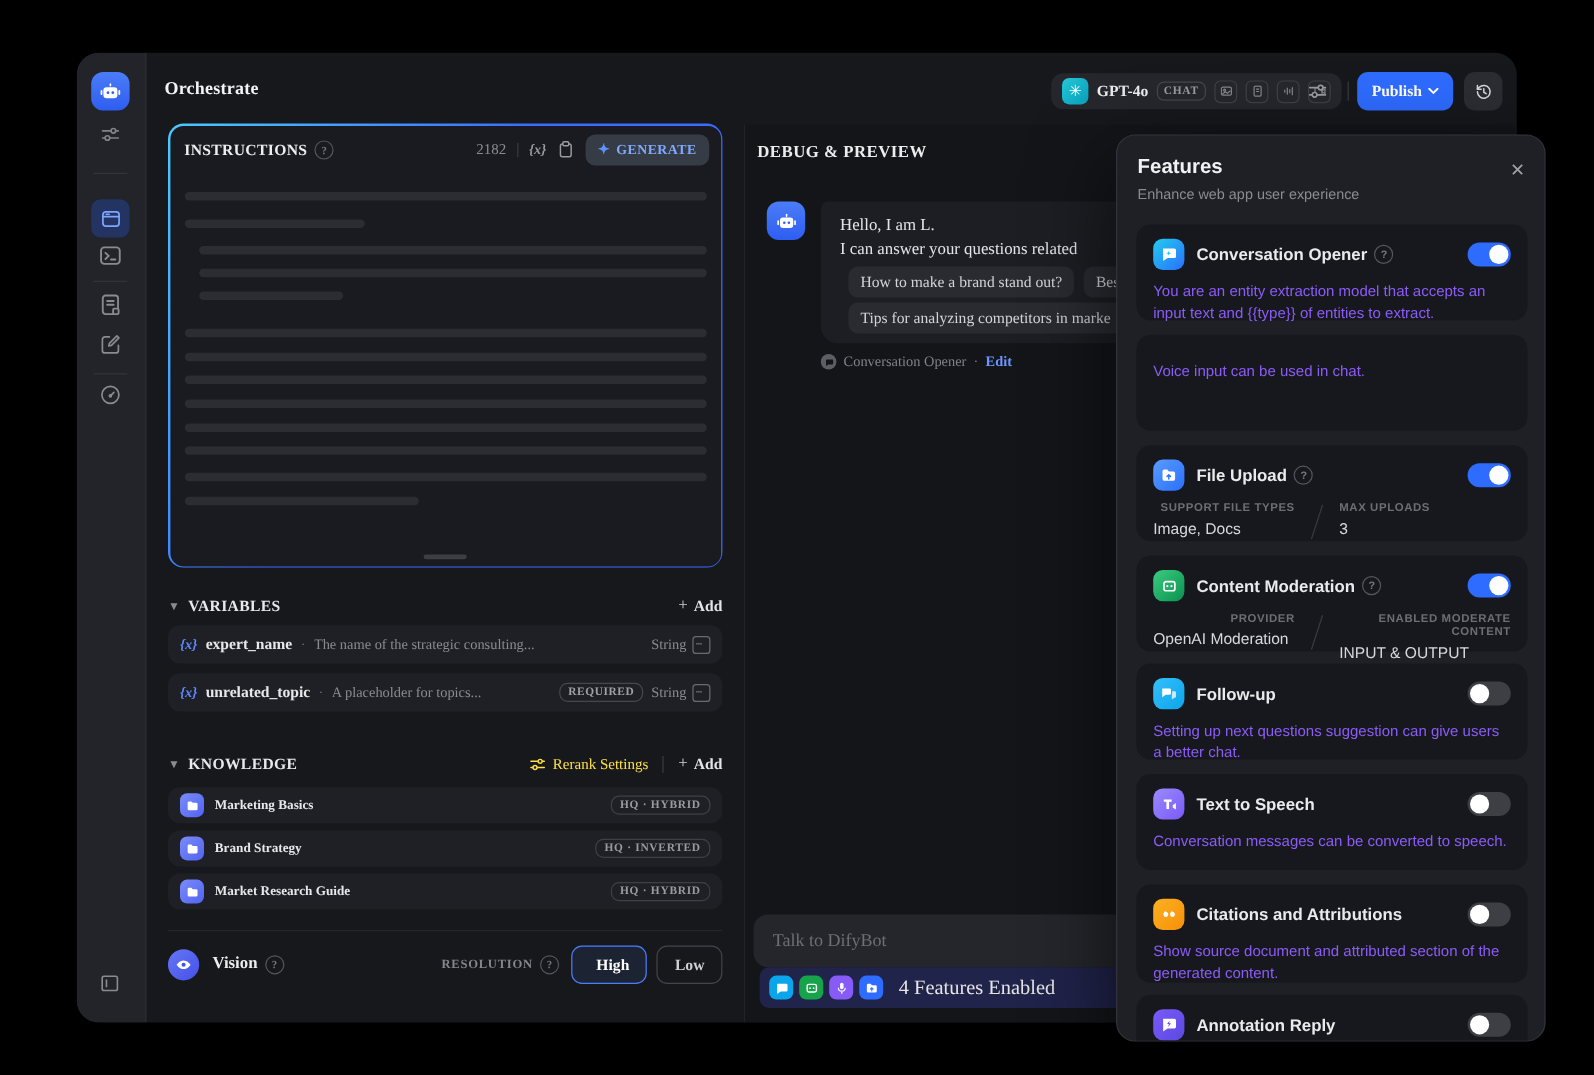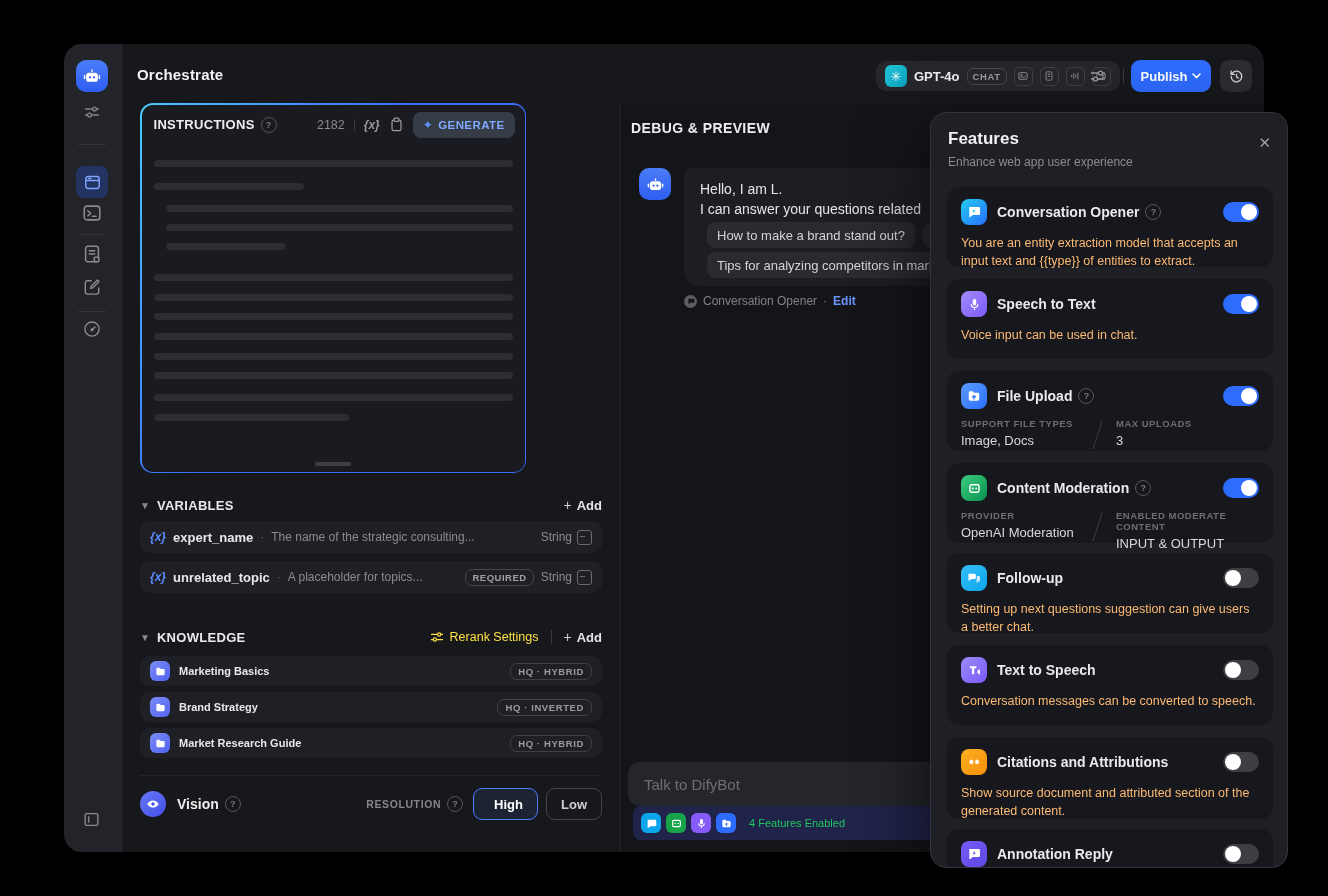--- a/index.html
+++ b/index.html
@@ -3,21 +3,21 @@
 <meta charset="utf-8">
 <style>
   html,body{margin:0;padding:0;background:#000;}
   body{width:1328px;height:896px;position:relative;overflow:hidden;
        font-family:"Liberation Sans","DejaVu Sans",sans-serif;
        -webkit-font-smoothing:antialiased;color:#e8e9ec;}
   svg{display:block;}
 
   
   .win{position:absolute;left:64px;top:44px;width:1200px;height:808px;
-       background:#17181c;border-radius:18px;overflow:hidden;}
+       background:#17181c;border-radius:18px;overflow:hidden;font-family:Liberation Serif, serif;}
 
   
   .sidebar{position:absolute;left:0;top:0;bottom:0;width:57px;background:#232429;border-right:1px solid #2c2d33;}
   .applogo{position:absolute;left:12px;top:16px;width:32px;height:32px;border-radius:10px;
            background:linear-gradient(180deg,#4b7cf8,#2e5ef0);display:grid;place-items:center;}
   .sb-ic{position:absolute;color:#8a8b91;display:grid;place-items:center;}
   .sb-sliders{left:18px;top:60px;width:20px;height:16px;color:#82838a;}
   .sb-div{position:absolute;left:14px;width:28px;height:1px;background:#33343a;}
   .sb-active{position:absolute;left:12px;top:122px;width:32px;height:32px;border-radius:8px;
              background:#233463;color:#7ea6ff;display:grid;place-items:center;}
@@ -34,21 +34,21 @@
   .cap{width:17px;height:17px;border:1px solid #3f4046;border-radius:5px;color:#85868c;display:grid;place-items:center;}
   .sliders-btn{position:absolute;left:1019px;top:17px;width:30px;height:30px;border-radius:8px;
                display:grid;place-items:center;color:#9a9ba0;}
   .topdiv{position:absolute;left:1059px;top:24px;width:1px;height:16px;background:#3a3b41;}
   .publish{position:absolute;left:1067px;top:16px;width:80px;height:32px;background:#2e6bff;border-radius:9px;
            color:#fff;font-size:13px;font-weight:700;display:flex;align-items:center;justify-content:center;gap:5px;}
   .history{position:absolute;left:1156px;top:16px;width:32px;height:32px;background:#2c2d33;border-radius:9px;
            color:#d6d7da;display:grid;place-items:center;}
 
   
-  .ins-border{position:absolute;left:76px;top:59px;width:386px;height:370px;border-radius:13px;
+  .ins-border{position:absolute;left:76px;top:59px;width:462px;height:370px;border-radius:13px;
               padding:1.5px;background:linear-gradient(120deg,#4cc9ff,#3b6bff 45%,#3b6bff);box-sizing:border-box;}
   .ins-inner{position:relative;width:100%;height:100%;border-radius:11px;background:#1a1b20;overflow:hidden;}
   .ins-head{position:absolute;left:0;top:0;right:0;height:40px;display:flex;align-items:center;padding:0 10px 0 12px;}
   .ins-title{font-size:13px;font-weight:800;color:#eceded;letter-spacing:.3px;}
   .help{width:14px;height:14px;border:1.2px solid #55565c;border-radius:50%;color:#77787e;font-size:9px;
         display:grid;place-items:center;font-weight:700;margin-left:6px;flex:0 0 auto;}
   .ins-count{margin-left:auto;font-size:12.5px;color:#8a8b90;}
   .ins-sep{width:1px;height:12px;background:#393a3f;margin:0 9px;}
   .vx{color:#9a9b9f;font-size:12px;font-weight:700;font-style:italic;}
   .clip{color:#9a9b9f;margin-left:10px;}
@@ -118,21 +118,21 @@
   .opener-line .edit{color:#6d95ff;font-weight:600;}
   .oicon{width:13px;height:13px;border-radius:50%;background:#5d5e64;display:grid;place-items:center;color:#141519;font-size:8px;}
 
   .chat-input{position:absolute;left:564px;top:718px;width:372px;height:44px;background:#25262b;
               border-radius:12px;display:flex;align-items:center;padding:0 16px;box-sizing:border-box;
               font-size:15px;color:#6e6f75;}
   .featbar{position:absolute;left:569px;top:762px;width:362px;height:34px;background:#20234a;
            border-radius:8px;display:flex;align-items:center;padding:0 8px;box-sizing:border-box;gap:5px;}
   .fbic{width:20px;height:20px;border-radius:6px;display:grid;place-items:center;color:#fff;}
   .fb1{background:#0ba5ec}.fb2{background:#16a34a}.fb3{background:#875bf7}.fb4{background:#2e6bff}
-  .fbtext{margin-left:8px;font-size:11px;color:#22c55e;}
+  .fbtext{margin-left:8px;font-size:17px;color:#e5e5e5;}
 
   
   .features{position:absolute;left:930px;top:112px;width:358px;height:756px;background:#1f2026;
             border:1px solid #33343b;border-radius:16px;box-shadow:0 24px 70px rgba(0,0,0,.65);
             overflow:hidden;box-sizing:border-box;z-index:5;}
   .f-title{position:absolute;left:17px;top:16px;font-size:17px;font-weight:800;color:#f0f1f3;}
   .f-close{position:absolute;right:16px;top:22px;color:#9fa0a6;font-size:15px;line-height:1;}
   .f-sub{position:absolute;left:17px;top:42px;font-size:12px;color:#8b8c92;}
   .fcard{position:absolute;left:16px;width:326px;background:#17181d;border-radius:12px;
          padding:12px 14px;box-sizing:border-box;}
@@ -142,27 +142,27 @@
   .tile{width:26px;height:26px;border-radius:8px;display:grid;place-items:center;color:#fff;flex:0 0 auto;}
   .t-opener{background:linear-gradient(135deg,#22ccee,#2970ff)}
   .t-stt{background:linear-gradient(135deg,#a48afb,#7a5af8)}
   .t-upload{background:linear-gradient(135deg,#5b9bff,#2970ff)}
   .t-mod{background:linear-gradient(135deg,#3ccb7f,#099250)}
   .t-follow{background:linear-gradient(135deg,#36bffa,#0ba5ec)}
   .t-tts{background:linear-gradient(135deg,#9b8afb,#7a5af8)}
   .t-cit{background:linear-gradient(135deg,#fdb022,#f79009)}
   .t-ann{background:linear-gradient(135deg,#7a5af8,#5b49e0)}
   .ftitle{font-size:14px;font-weight:700;color:#e9eaec;margin-left:10px;}
-  .fdesc{margin-top:9px;font-size:12.5px;line-height:1.45;color:#fdba74;}
+  .fdesc{margin-top:9px;font-size:12.5px;line-height:1.45;color:#8b5cf6;}
   .tg{width:36px;height:20px;border-radius:10px;position:relative;margin-left:auto;flex:0 0 auto;}
   .tg.on{background:#2e6bff}.tg.off{background:#3e3f45}
   .tg .knob{position:absolute;top:2px;width:16px;height:16px;border-radius:50%;background:#fff;}
   .tg.on .knob{right:2px}.tg.off .knob{left:2px}
   .meta{display:flex;margin-top:9px;align-items:flex-start;}
-  .mlabel{font-size:9.5px;font-weight:700;letter-spacing:.5px;color:#6d6e74;}
+  .mlabel{font-size:9.5px;font-weight:700;letter-spacing:.5px;color:#6d6e74;text-align:right;}
   .mvalue{font-size:13px;color:#d7d8db;margin-top:4px;}
   .slash{width:1px;height:30px;background:#3a3b42;transform:rotate(18deg);margin:2px 18px 0;flex:0 0 auto;}
 </style>
 </head>
 <body>
 
 <div class="win">
 
   <div class="sidebar">
     <div class="applogo">
@@ -494,32 +494,20 @@
       <span class="ftitle">Conversation Opener</span>
       <span class="help">?</span>
       <span class="tg on">
           <span class="knob"></span>
         </span>
     </div>
     <div class="fdesc">You are an entity extraction model that accepts an input text and {{type}} of entities to extract.</div>
   </div>
 
   <div class="fcard c2">
-    <div class="frow">
-      <span class="tile t-stt">
-        <svg width="13" height="13" viewBox="0 0 12 12" fill="#fff">
-            <rect x="4.4" y="1" width="3.2" height="6" rx="1.6"></rect>
-            <path d="M2.4 5.6a3.6 3.6 0 0 0 7.2 0h-1a2.6 2.6 0 0 1-5.2 0zM5.4 9.4h1.2V11H5.4z"></path>
-          </svg>
-      </span>
-      <span class="ftitle">Speech to Text</span>
-      <span class="tg on">
-          <span class="knob"></span>
-        </span>
-    </div>
     <div class="fdesc">Voice input can be used in chat.</div>
   </div>
 
   <div class="fcard c3">
     <div class="frow">
       <span class="tile t-upload">
         <svg width="14" height="14" viewBox="0 0 12 12" fill="#fff">
             <path d="M1.5 3.2a1.2 1.2 0 0 1 1.2-1.2h2.2l1.2 1.3h3.2A1.2 1.2 0 0 1 10.5 4.5v4.3a1.2 1.2 0 0 1-1.2 1.2H2.7a1.2 1.2 0 0 1-1.2-1.2z"></path>
             <path d="M6 8.8V5.6M4.7 6.9L6 5.6l1.3 1.3" stroke="#2970ff" stroke-width="1" fill="none" stroke-linecap="round"></path>
           </svg>

